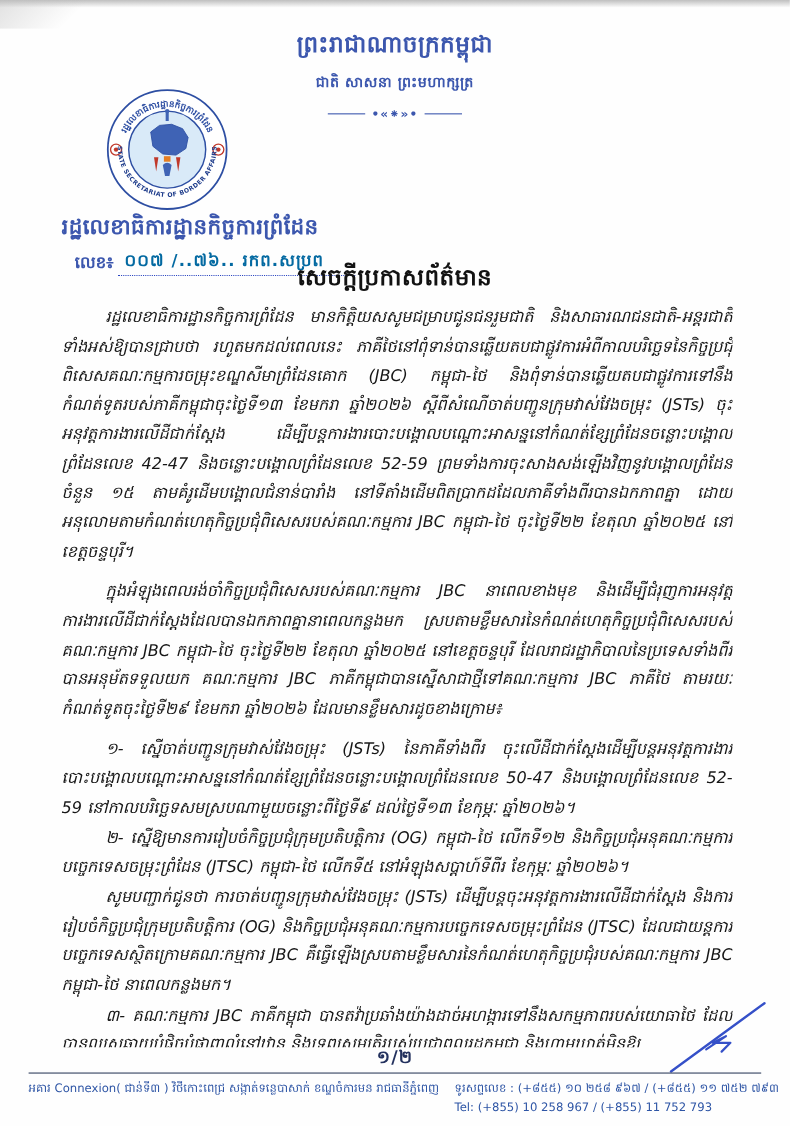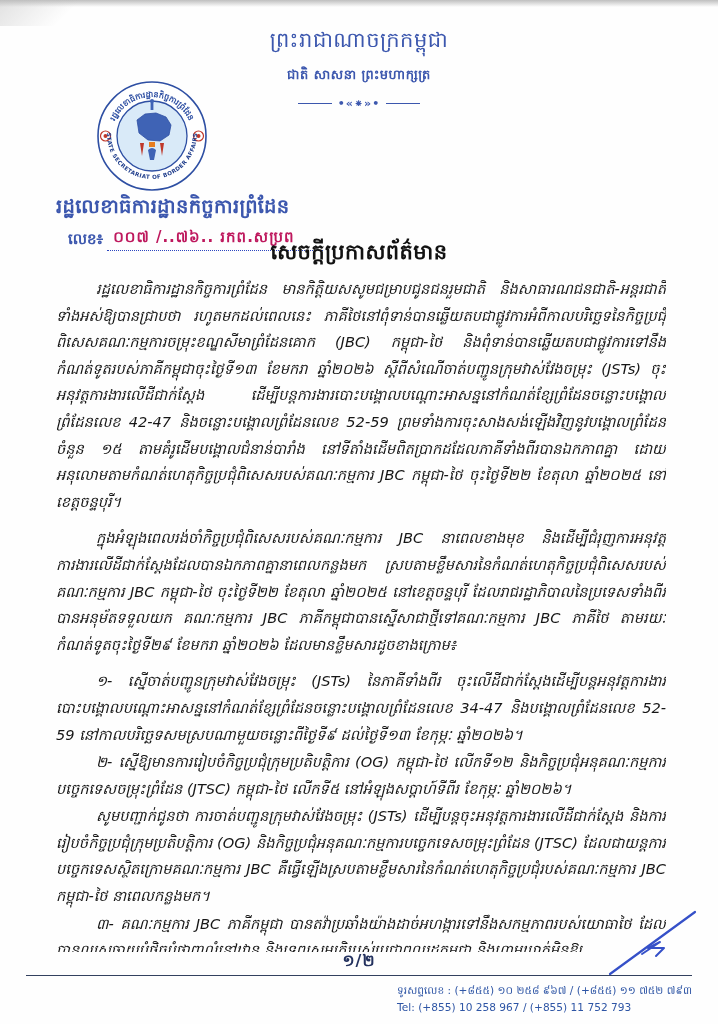--- a/index.html
+++ b/index.html
@@ -10,34 +10,34 @@
     color:#1b1b1b;
   }
   
   .scan-edge{position:absolute;top:0;left:0;right:0;height:7px;
     background:linear-gradient(#bfbfbf,rgba(255,255,255,0));pointer-events:none;}
   .scan-corner{position:absolute;top:0;left:0;width:90px;height:26px;
     background:linear-gradient(135deg,rgba(190,190,190,.45),rgba(255,255,255,0) 70%);pointer-events:none;}
 
   
   .nat-header{position:absolute;top:26px;left:0;right:0;text-align:center;color:#3c57ae;}
-  .nat-line1{font-size:21px;font-weight:normal;letter-spacing:.5px;}
+  .nat-line1{font-size:21px;font-weight:bold;letter-spacing:.5px;}
   .nat-line2{font-size:13px;font-weight:bold;margin-top:9px;letter-spacing:.5px;}
   .ornament{margin-top:12px;display:flex;align-items:center;justify-content:center;gap:6px;color:#3c57ae;}
   .ornament .bar{width:34px;border-top:1.6px solid #3c57ae;}
   .ornament .glyph{font-size:11px;letter-spacing:1px;font-weight:bold;}
 
   
   .seal{position:absolute;left:96px;top:80px;width:112px;height:112px;}
 
   
   .org-name{position:absolute;left:56px;top:194px;font-size:19.5px;font-weight:bold;color:#3c57ae;letter-spacing:.3px;}
   .ref-line{position:absolute;left:56px;top:227px;font-size:15px;display:flex;align-items:flex-end;margin-left:12px;}
   .ref-label{color:#3c57ae;font-weight:bold;margin-right:4px;}
-  .ref-number{color:#be185d;font-weight:bold;letter-spacing:1px;
+  .ref-number{color:#0369a1;font-weight:bold;letter-spacing:1px;
     border-bottom:1.6px dotted #2c46c0;padding:0 10px 1px 6px;min-width:200px;}
 
   
   .doc-title{position:absolute;top:238px;left:0;right:0;text-align:center;
     font-size:21px;font-weight:bold;color:#121212;letter-spacing:.4px;}
 
   
   .body-text{position:absolute;top:276px;left:56px;width:610px;height:676px;overflow:hidden;
     font-size:14.6px;line-height:26.6px;text-align:justify;color:#161616;}
   .body-text p{margin:0;text-indent:40px;font-style:italic;}
@@ -110,33 +110,34 @@
 <div class="ref-line">
   <span class="ref-label">លេខ៖</span>
   <span class="ref-number">០០៧ /..៧៦.. រកព.សប្រព</span>
 </div>
 
 <div class="doc-title">សេចក្តីប្រកាសព័ត៌មាន</div>
 
 <div class="body-text">
   <p>រដ្ឋលេខាធិការដ្ឋានកិច្ចការព្រំដែន មានកិត្តិយសសូមជម្រាបជូនជនរួមជាតិ និងសាធារណជនជាតិ-អន្តរជាតិទាំងអស់ឱ្យបានជ្រាបថា រហូតមកដល់ពេលនេះ ភាគីថៃនៅពុំទាន់បានឆ្លើយតបជាផ្លូវការអំពីកាលបរិច្ឆេទនៃកិច្ចប្រជុំពិសេសគណៈកម្មការចម្រុះខណ្ឌសីមាព្រំដែនគោក (JBC) កម្ពុជា-ថៃ និងពុំទាន់បានឆ្លើយតបជាផ្លូវការទៅនឹងកំណត់ទូតរបស់ភាគីកម្ពុជាចុះថ្ងៃទី១៣ ខែមករា ឆ្នាំ២០២៦ ស្តីពីសំណើចាត់បញ្ជូនក្រុមវាស់វែងចម្រុះ (JSTs) ចុះអនុវត្តការងារលើដីជាក់ស្តែង ដើម្បីបន្តការងារបោះបង្គោលបណ្តោះអាសន្ននៅកំណត់ខ្សែព្រំដែនចន្លោះបង្គោលព្រំដែនលេខ 42-47 និងចន្លោះបង្គោលព្រំដែនលេខ 52-59 ព្រមទាំងការចុះសាងសង់ឡើងវិញនូវបង្គោលព្រំដែនចំនួន ១៥ តាមគំរូដើមបង្គោលជំនាន់បារាំង នៅទីតាំងដើមពិតប្រាកដដែលភាគីទាំងពីរបានឯកភាពគ្នា ដោយអនុលោមតាមកំណត់ហេតុកិច្ចប្រជុំពិសេសរបស់គណៈកម្មការ JBC កម្ពុជា-ថៃ ចុះថ្ងៃទី២២ ខែតុលា ឆ្នាំ២០២៥ នៅខេត្តចន្ទបុរី។</p>
   <p class="gap">ក្នុងអំឡុងពេលរង់ចាំកិច្ចប្រជុំពិសេសរបស់គណៈកម្មការ JBC នាពេលខាងមុខ និងដើម្បីជំរុញការអនុវត្តការងារលើដីជាក់ស្តែងដែលបានឯកភាពគ្នានាពេលកន្លងមក ស្របតាមខ្លឹមសារនៃកំណត់ហេតុកិច្ចប្រជុំពិសេសរបស់គណៈកម្មការ JBC កម្ពុជា-ថៃ ចុះថ្ងៃទី២២ ខែតុលា ឆ្នាំ២០២៥ នៅខេត្តចន្ទបុរី ដែលរាជរដ្ឋាភិបាលនៃប្រទេសទាំងពីរបានអនុម័តទទួលយក គណៈកម្មការ JBC ភាគីកម្ពុជាបានស្នើសាជាថ្មីទៅគណៈកម្មការ JBC ភាគីថៃ តាមរយៈកំណត់ទូតចុះថ្ងៃទី២៩ ខែមករា ឆ្នាំ២០២៦ ដែលមានខ្លឹមសារដូចខាងក្រោម៖</p>
-  <p class="gap">១- ស្នើចាត់បញ្ជូនក្រុមវាស់វែងចម្រុះ (JSTs) នៃភាគីទាំងពីរ ចុះលើដីជាក់ស្តែងដើម្បីបន្តអនុវត្តការងារបោះបង្គោលបណ្តោះអាសន្ននៅកំណត់ខ្សែព្រំដែនចន្លោះបង្គោលព្រំដែនលេខ 34-47 និងបង្គោលព្រំដែនលេខ 52-59 នៅកាលបរិច្ឆេទសមស្របណាមួយចន្លោះពីថ្ងៃទី៩ ដល់ថ្ងៃទី១៣ ខែកុម្ភៈ ឆ្នាំ២០២៦។</p>
+  <p class="gap">១- ស្នើចាត់បញ្ជូនក្រុមវាស់វែងចម្រុះ (JSTs) នៃភាគីទាំងពីរ ចុះលើដីជាក់ស្តែងដើម្បីបន្តអនុវត្តការងារបោះបង្គោលបណ្តោះអាសន្ននៅកំណត់ខ្សែព្រំដែនចន្លោះបង្គោលព្រំដែនលេខ 50-47 និងបង្គោលព្រំដែនលេខ 52-59 នៅកាលបរិច្ឆេទសមស្របណាមួយចន្លោះពីថ្ងៃទី៩ ដល់ថ្ងៃទី១៣ ខែកុម្ភៈ ឆ្នាំ២០២៦។</p>
   <p>២- ស្នើឱ្យមានការរៀបចំកិច្ចប្រជុំក្រុមប្រតិបត្តិការ (OG) កម្ពុជា-ថៃ លើកទី១២ និងកិច្ចប្រជុំអនុគណៈកម្មការបច្ចេកទេសចម្រុះព្រំដែន (JTSC) កម្ពុជា-ថៃ លើកទី៥ នៅអំឡុងសប្តាហ៍ទីពីរ ខែកុម្ភៈ ឆ្នាំ២០២៦។</p>
   <p>សូមបញ្ជាក់ជូនថា ការចាត់បញ្ជូនក្រុមវាស់វែងចម្រុះ (JSTs) ដើម្បីបន្តចុះអនុវត្តការងារលើដីជាក់ស្តែង និងការរៀបចំកិច្ចប្រជុំក្រុមប្រតិបត្តិការ (OG) និងកិច្ចប្រជុំអនុគណៈកម្មការបច្ចេកទេសចម្រុះព្រំដែន (JTSC) ដែលជាយន្តការបច្ចេកទេសស្ថិតក្រោមគណៈកម្មការ JBC គឺធ្វើឡើងស្របតាមខ្លឹមសារនៃកំណត់ហេតុកិច្ចប្រជុំរបស់គណៈកម្មការ JBC កម្ពុជា-ថៃ នាពេលកន្លងមក។</p>
   <p>៣- គណៈកម្មការ JBC ភាគីកម្ពុជា បានតវ៉ាប្រឆាំងយ៉ាងដាច់អហង្ការទៅនឹងសកម្មភាពរបស់យោធាថៃ ដែលបានឈូសឆាយបំផ្លិចបំផ្លាញលំនៅឋាន និងទ្រព្យសម្បត្តិរបស់ប្រជាពលរដ្ឋកម្ពុជា និងហាមឃាត់មិនឱ្យ</p>
 </div>
 
 <div class="page-number">១/២</div>
 
 <svg class="pen-stroke" viewBox="0 0 110 80">
   <path d="M10 72 L95 10" stroke="#3550c8" stroke-width="2.2" fill="none" stroke-linecap="round"></path>
   <path d="M42 52 L60 40 L48 46 L64 46 L56 54" stroke="#3550c8" stroke-width="2" fill="none" stroke-linecap="round" stroke-linejoin="round"></path>
 </svg>
 
 <div class="footer">
   <div class="col">
+    <div>អគារ Connexion( ជាន់ទី៣ ) វិថីកោះពេជ្រ សង្កាត់ទន្លេបាសាក់ ខណ្ឌចំការមន រាជធានីភ្នំពេញ</div>
   </div>
   <div class="col right">
     <div>ទូរសព្ទលេខ : (+៨៥៥) ១០ ២៥៨ ៩៦៧ / (+៨៥៥) ១១ ៧៥២ ៧៩៣</div>
     <div>Tel: (+855) 10 258 967 / (+855) 11 752 793</div>
   </div>
 </div>
 
 </body></html>

